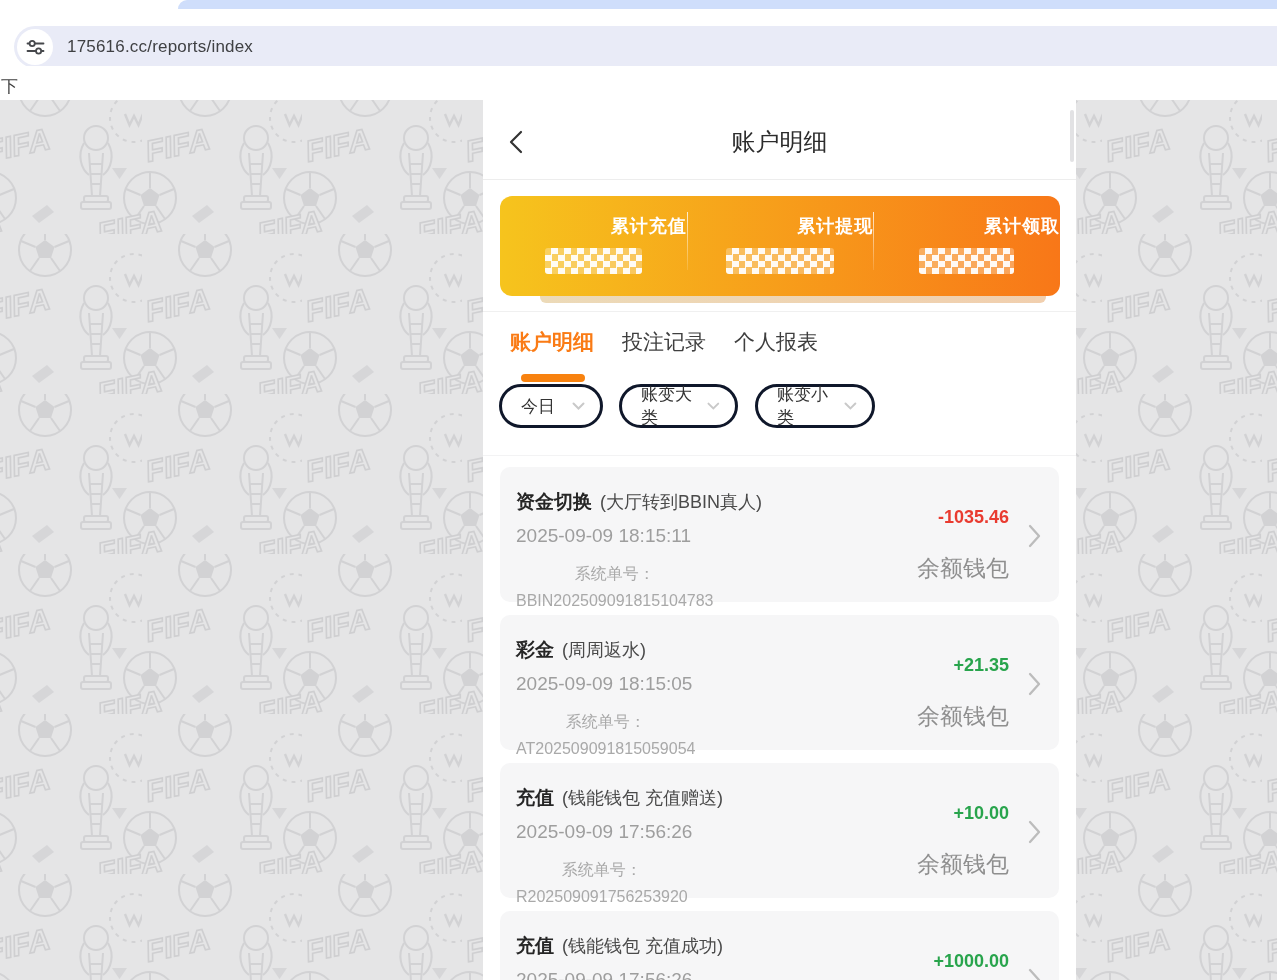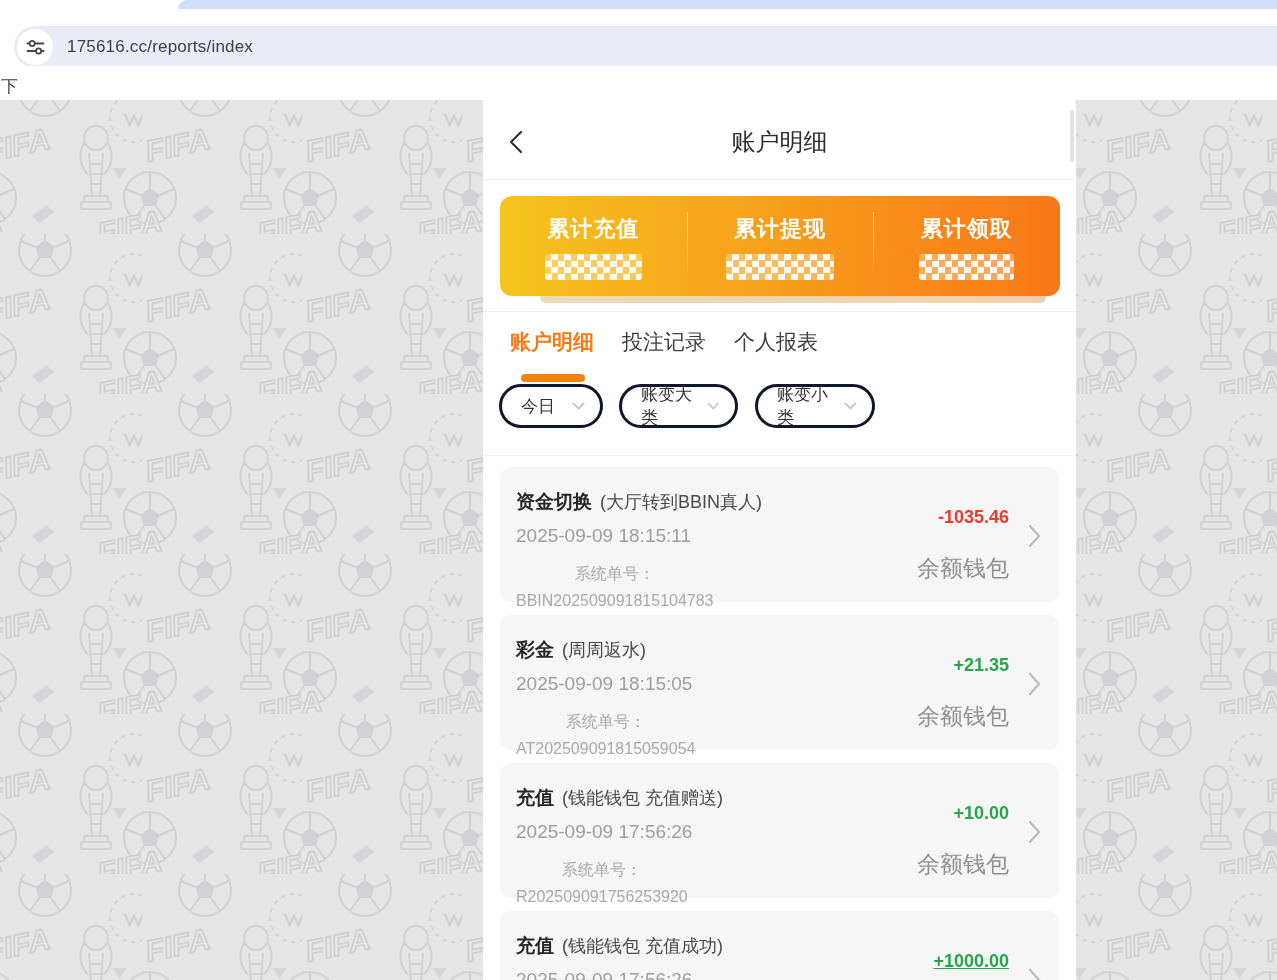--- a/index.html
+++ b/index.html
@@ -23,21 +23,21 @@
   
   .panel { position:absolute; left:483px; top:100px; width:593px; height:880px; background:#fff; overflow:hidden; }
   .p-header { position:absolute; left:0; top:0; width:593px; height:80px; background:#fff; border-bottom:1px solid #ededed; }
   .back-btn { position:absolute; left:22px; top:29px; width:26px; height:26px; cursor:pointer; }
   .p-title { position:absolute; left:0; top:26px; width:593px; text-align:center; font-size:24px; color:#2c2c2c; }
 
   
   .sum-card { position:absolute; left:17px; top:96px; width:560px; height:100px; border-radius:12px;
               background:linear-gradient(90deg,#f6c41d,#f87718); display:flex; }
   .sum-col { flex:1; text-align:center; padding-top:18px; position:relative; }
-  .sum-label { color:#fff; font-size:22px; font-weight:600; letter-spacing:1px; }
+  .sum-label { color:#fff; font-size:18px; font-weight:600; letter-spacing:1px;text-align:right; }
   .mosaic { height:26px; border-radius:3px; margin:10px auto 0;
             background:repeating-conic-gradient(rgba(255,255,255,.95) 0% 25%, rgba(255,248,235,.32) 0% 50%);
             background-size:13px 13px; filter:blur(.6px); }
   .m1{width:97px;} .m2{width:108px;} .m3{width:95px;}
   .sum-div { position:absolute; top:16px; width:1px; height:58px;
              background:linear-gradient(180deg,rgba(255,255,255,.8),rgba(255,255,255,.12)); }
   .d1{left:33.33%;} .d2{left:66.66%;}
   .sum-shadow { position:absolute; left:57px; top:196px; width:506px; height:7px; border-radius:0 0 6px 6px;
                 background:linear-gradient(90deg,#ecdab8,#f1cfae); }
   .sec-line { position:absolute; left:0; top:211px; width:593px; height:1px; background:#f0f0f0; }
@@ -244,21 +244,21 @@
     <div class="rec-amt" style="color: rgb(40, 164, 76);">+10.00</div>
     <div class="rec-wallet">余额钱包</div>
     <svg class="rec-chevron" width="13" height="24" viewBox="0 0 13 24">
       <polyline points="2,2 11,12 2,22" fill="none" stroke="#bcbcbc" stroke-width="2.3" stroke-linecap="round" stroke-linejoin="round"></polyline>
     </svg>
   </div>
 
   <div class="rec r3">
     <div class="rec-title"><b>充值</b><span class="rec-desc">(钱能钱包 充值成功)</span></div>
     <div class="rec-date">2025-09-09 17:56:26</div>
-    <div class="rec-amt" style="color: rgb(40, 164, 76); text-decoration: underline;">+1000.00</div>
+    <div class="rec-amt" style="color: rgb(40, 164, 76);">+1000.00</div>
 
     <svg class="rec-chevron" width="13" height="24" viewBox="0 0 13 24">
       <polyline points="2,2 11,12 2,22" fill="none" stroke="#bcbcbc" stroke-width="2.3" stroke-linecap="round" stroke-linejoin="round"></polyline>
     </svg>
   </div>
 
   <div class="scroll-thumb"></div>
 </div>
 
 </body></html>

